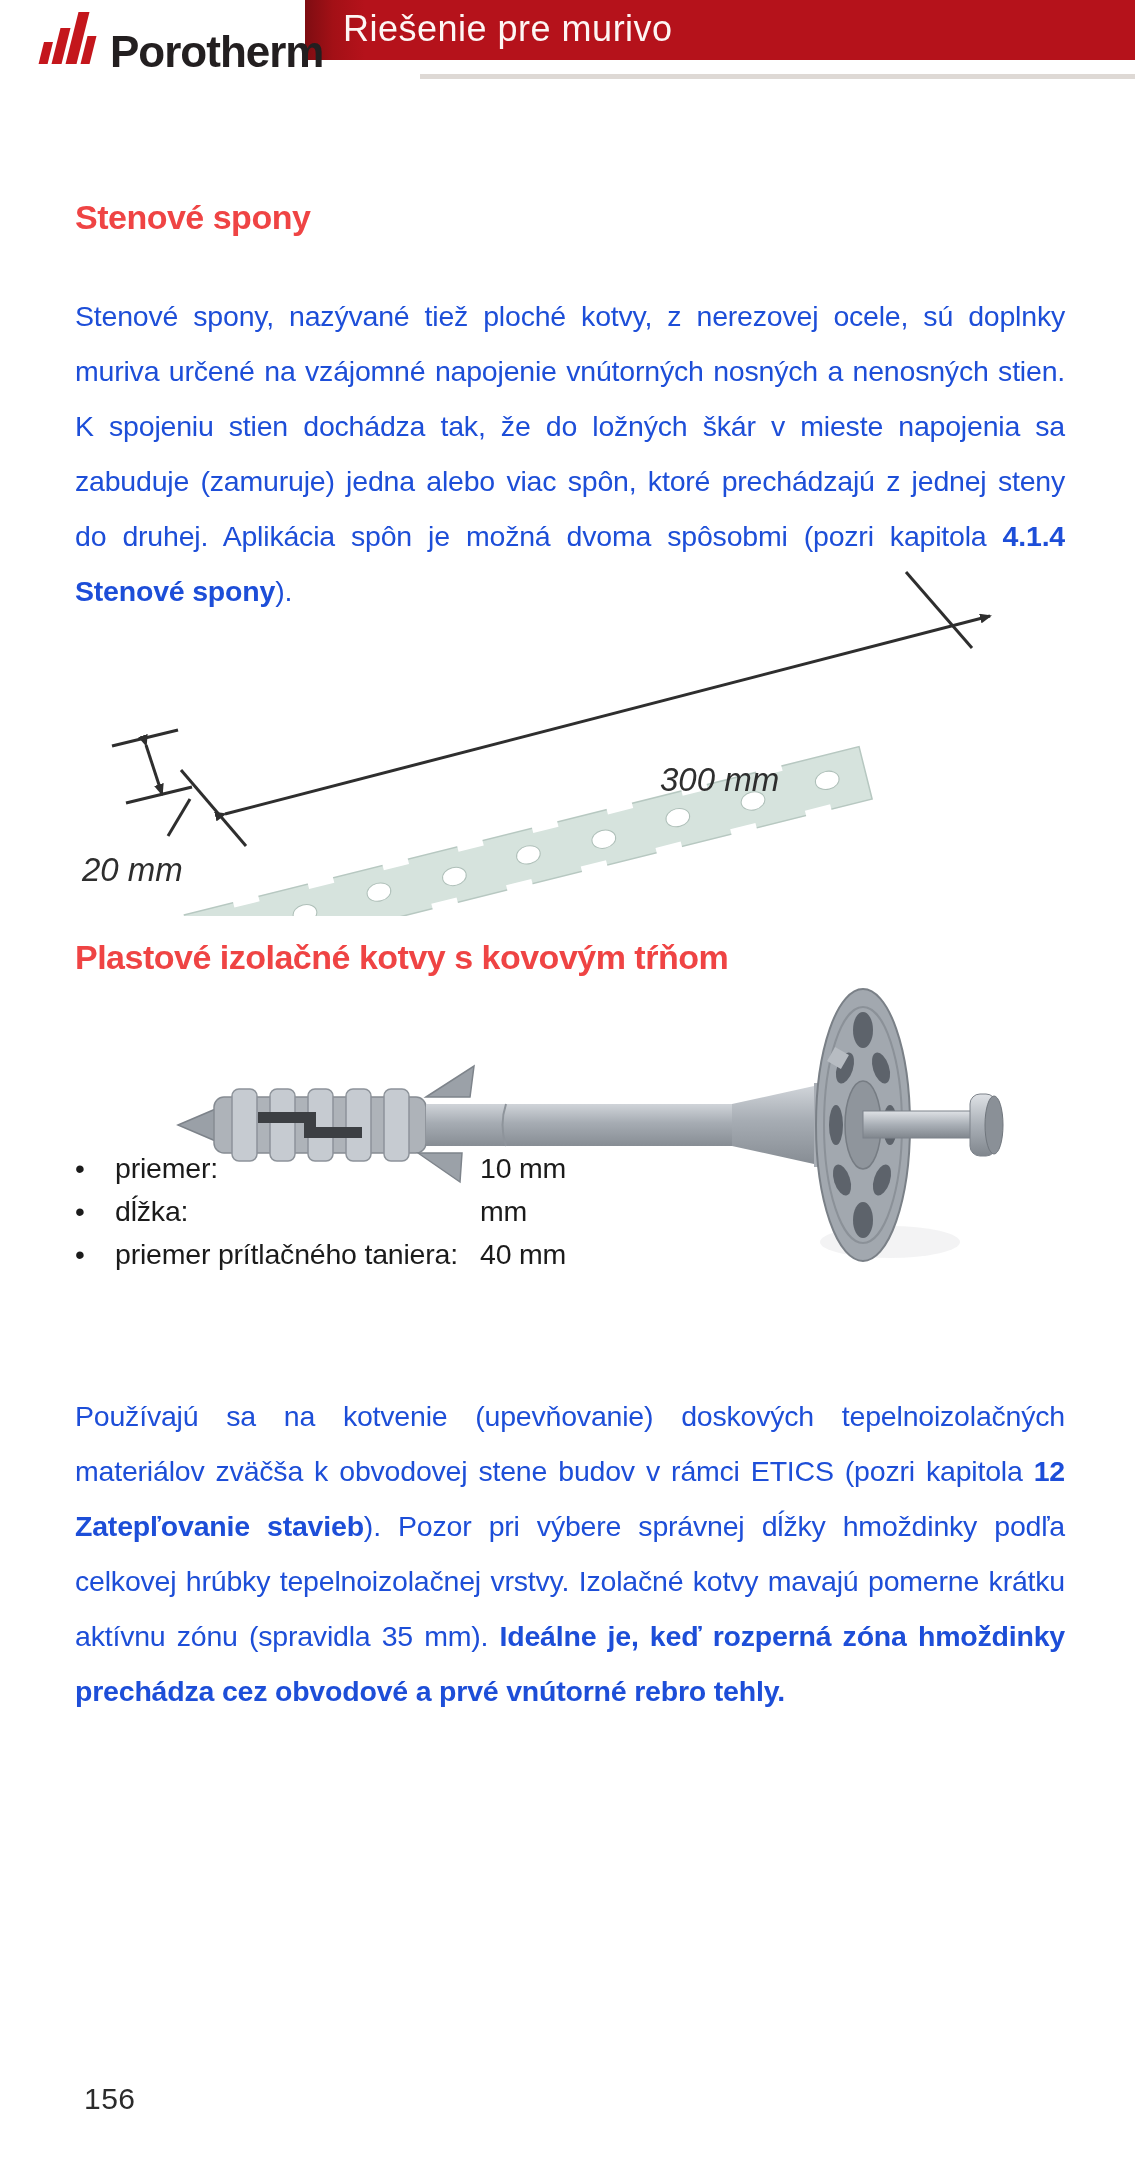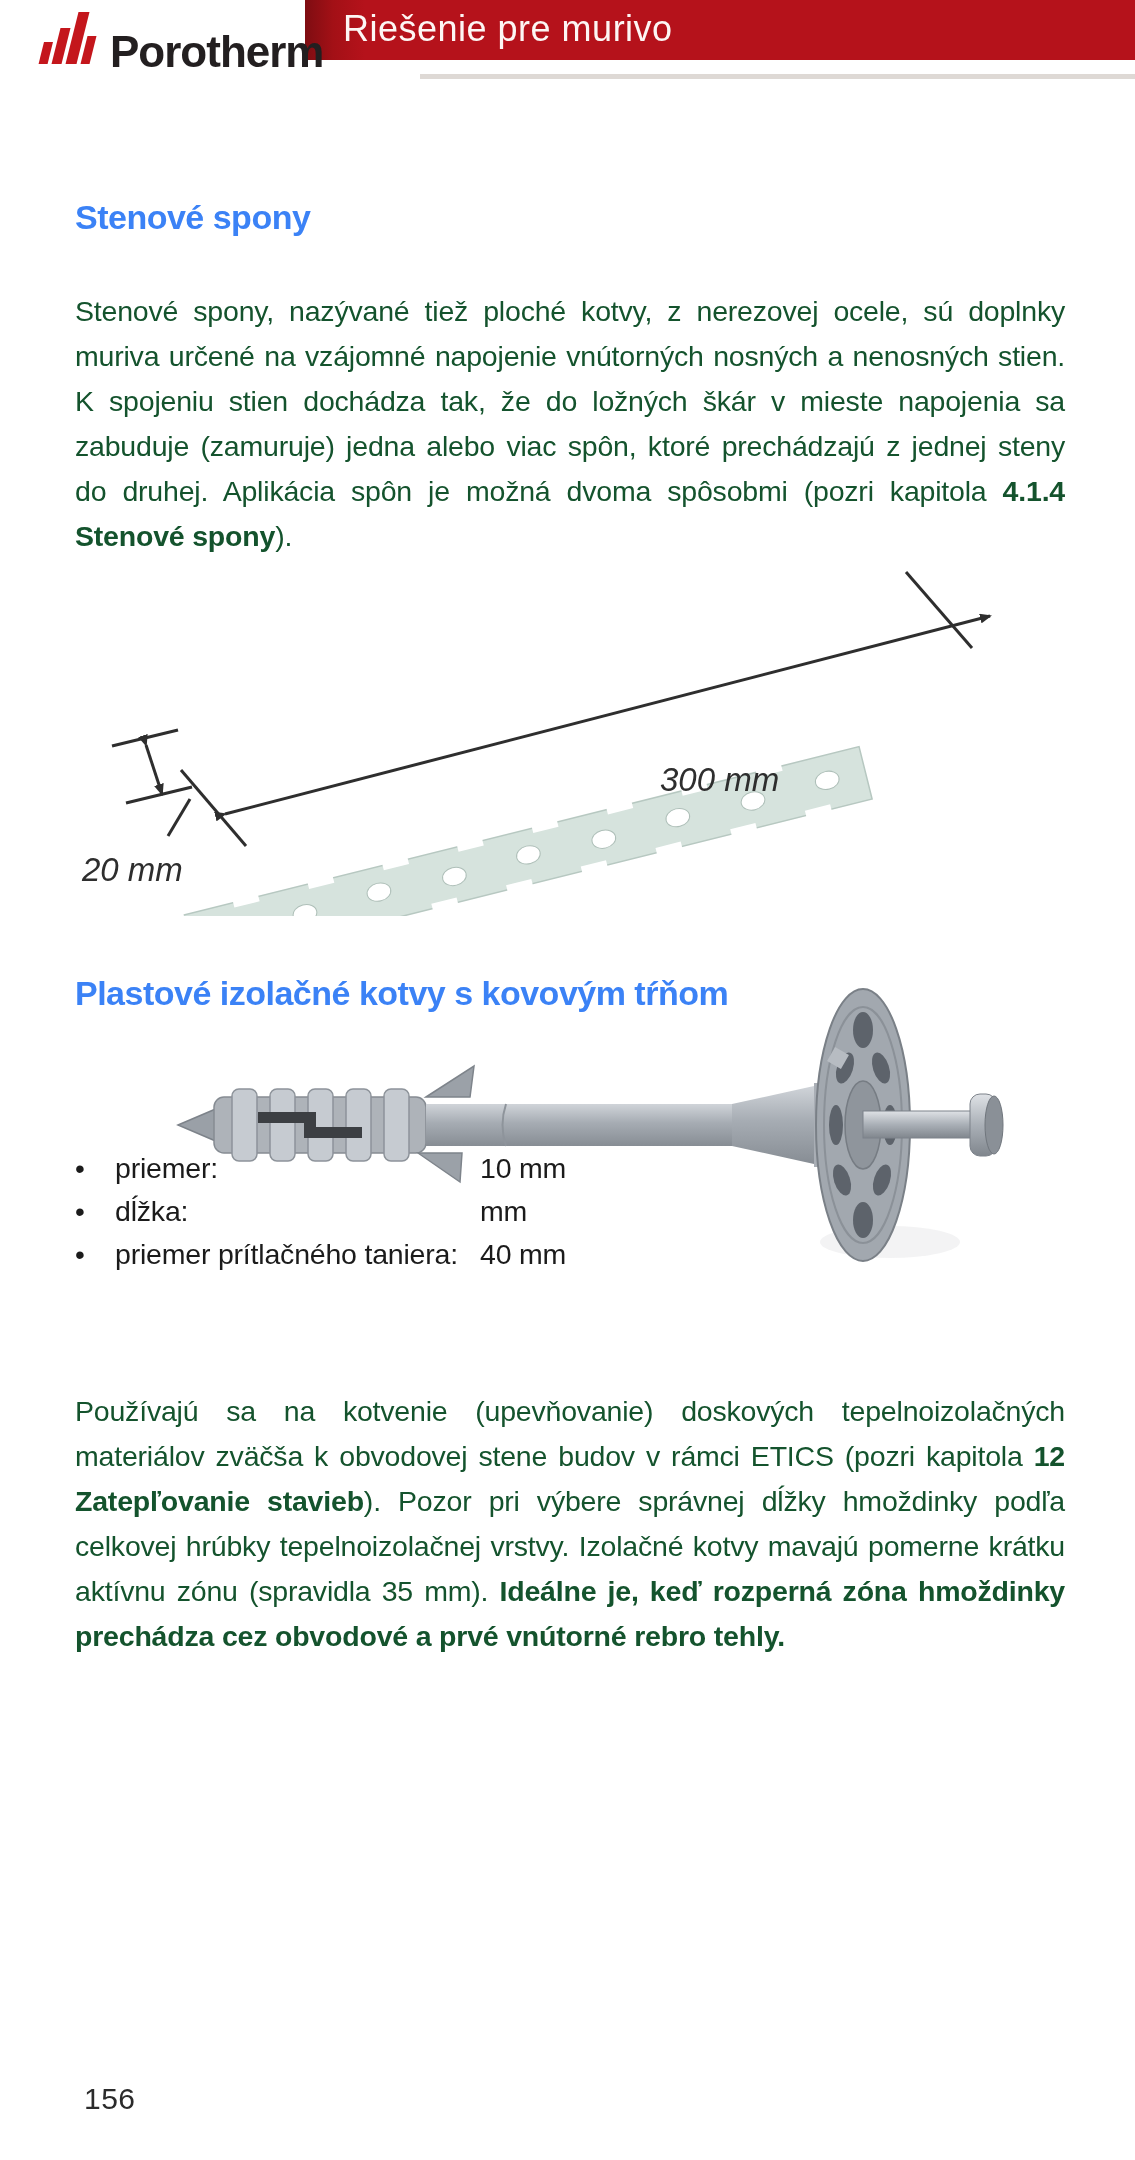--- a/index.html
+++ b/index.html
@@ -23,29 +23,29 @@
     position:absolute;top:74px;left:420px;right:0;height:5px;
     background:#ded9d5;
   }
   .band-title{
     position:absolute;left:38px;top:50%;transform:translateY(-52%);
     color:#fdf6f4;font-size:36px;font-weight:400;letter-spacing:0.5px;white-space:nowrap;
   }
   
   .content{position:absolute;left:75px;width:990px;}
   .h-red{
-    color:#3b82f6;font-weight:700;font-size:34px;letter-spacing:-0.5px;
+    color:#ef4444;font-weight:700;font-size:34px;letter-spacing:-0.5px;
     margin:0;white-space:nowrap;
   }
   .h1{top:198px;}
   .h2{top:938px;}
   .body-p{
     position:absolute;left:75px;width:990px;
-    font-size:28.5px;line-height:45px;letter-spacing:-0.2px;
-    text-align:justify;color:#14532d;
+    font-size:28.5px;line-height:55px;letter-spacing:-0.2px;
+    text-align:justify;color:#1d4ed8;
   }
   .body-p .b{font-weight:700;}
   .p1{top:260px;}
   .p2{top:1360px;}
   
   .fig1{position:absolute;top:556px;left:60px;width:940px;height:360px;}
   .fig2{position:absolute;top:980px;left:170px;width:850px;height:325px;}
   .dim-label{font-style:italic;font-size:33px;fill:#2e2e2e;font-family:"Liberation Sans",sans-serif;}
   
   .specs{position:absolute;top:1152px;left:75px;width:620px;font-size:28.5px;letter-spacing:-0.2px;}
@@ -138,21 +138,21 @@
 
     <g stroke="#2e2e2e" stroke-width="3" fill="none">
       <line x1="52" y1="190" x2="118" y2="174"></line>
       <line x1="66" y1="247" x2="132" y2="231"></line>
       <line x1="86" y1="189" x2="102" y2="238" marker-start="url(#arr)" marker-end="url(#arr)"></line>
     </g>
     <text x="600" y="235" class="dim-label">300 mm</text>
     <text x="22" y="325" class="dim-label">20 mm</text>
   </svg>
 
-  <h2 class="h-red h2 content" style="position:absolute;margin-top:36px;">Plastové izolačné kotvy s kovovým tŕňom</h2>
+  <h2 class="h-red h2 content" style="position:absolute;">Plastové izolačné kotvy s kovovým tŕňom</h2>
 
   <svg class="fig2" viewBox="0 0 850 325">
     <defs>
       <linearGradient id="shaftG" x1="0" y1="0" x2="0" y2="1">
         <stop offset="0" stop-color="#d0d4d9"></stop>
         <stop offset="0.45" stop-color="#a6acb3"></stop>
         <stop offset="1" stop-color="#878d94"></stop>
       </linearGradient>
       <linearGradient id="pinG" x1="0" y1="0" x2="0" y2="1">
         <stop offset="0" stop-color="#dfe2e6"></stop>

